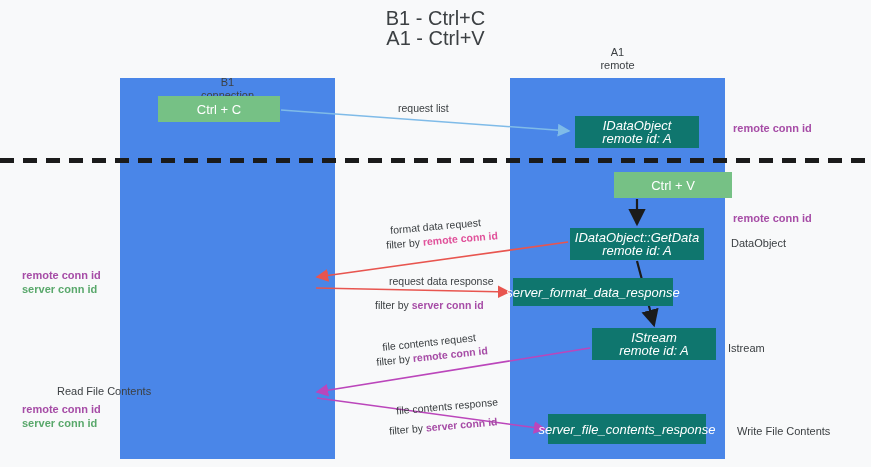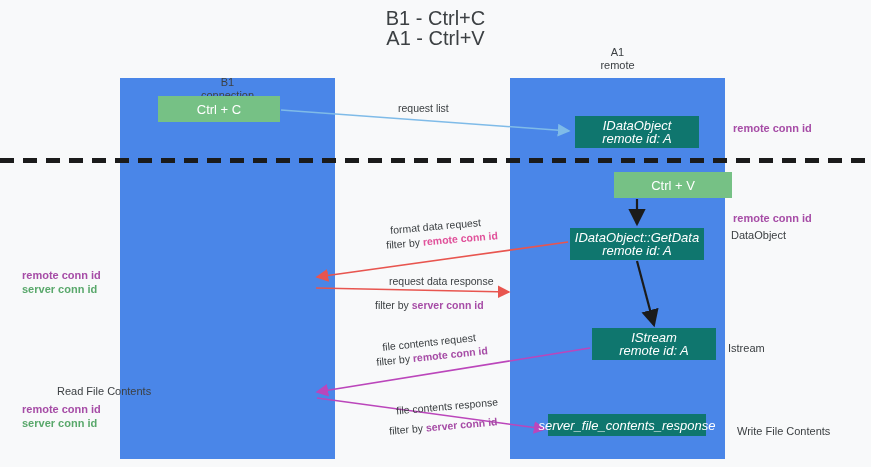--- a/index.html
+++ b/index.html
@@ -39,33 +39,33 @@
   .box.orange{background:#0f766e;font-style:italic;}
 
   .b-ctrlc{left:158px;top:96px;width:122px;height:26px;}
   .b-idataobject{left:575px;top:116px;width:124px;height:32px;}
   .b-ctrlv{left:578px;top:172px;width:118px;height:26px;margin-left:36px;}
   .b-getdata{left:570px;top:228px;width:134px;height:32px;}
   .b-fmtreq{left:151px;top:268px;width:162px;height:28px;}
   .b-fmtresp{left:513px;top:278px;width:160px;height:28px;}
   .b-istream{left:592px;top:328px;width:124px;height:32px;}
   .b-filereq{left:149px;top:382px;width:164px;height:28px;}
-  .b-fileresp{left:548px;top:414px;width:158px;height:22px;}
+  .b-fileresp{left:548px;top:414px;width:158px;height:30px;}
 
   .side{
     position:absolute;font-size:11px;line-height:14px;white-space:pre-line;
     font-weight:bold;
   }
   .side.plain{font-weight:normal;color:#3c4043;}
   .purple{color:#a64ca6;}
   .green-t{color:#59a86b;}
 
   .s-remote1{left:733px;top:121px;}
   .s-remote2{left:733px;top:211px;}
-  .s-dataobject{left:731px;top:228px;}
+  .s-dataobject{left:731px;top:236px;}
   .s-istream{left:728px;top:341px;}
   .s-left1-p{left:22px;top:268px;}
   .s-left1-g{left:22px;top:282px;}
   .s-read{left:27px;top:384px;padding-left:30px;}
   .s-left2-p{left:22px;top:402px;}
   .s-left2-g{left:22px;top:416px;}
   .s-write{left:737px;top:424px;text-align:center;}
 
   .alabel{
     position:absolute;font-size:10.5px;line-height:14px;color:#3c4043;
@@ -135,20 +135,21 @@
 
     <line x1="317" y1="398" x2="545" y2="429" stroke="#bb46bb" stroke-width="1.6" marker-end="url(#mMag)"></line>
   </svg>
 
   <div class="box green b-ctrlc">Ctrl + C</div>
   <div class="box orange b-idataobject">IDataObject
 remote id: A</div>
   <div class="box green b-ctrlv">Ctrl + V</div>
   <div class="box orange b-getdata">IDataObject::GetData
 remote id: A</div>
+  <div class="box orange b-fmtresp">server_format_data_response</div>
   <div class="box orange b-istream">IStream
 remote id: A</div>
   <div class="box orange b-fileresp">server_file_contents_response</div>
 
   <div class="alabel al-fmtlist">request list</div>
 
   <div class="alabel al-fdreq1">format data request</div>
   <div class="alabel al-fdreq2 al-pink"><span>filter by </span><b>remote conn id</b></div>
 
   <div class="alabel al-fdresp1">request data response</div>

